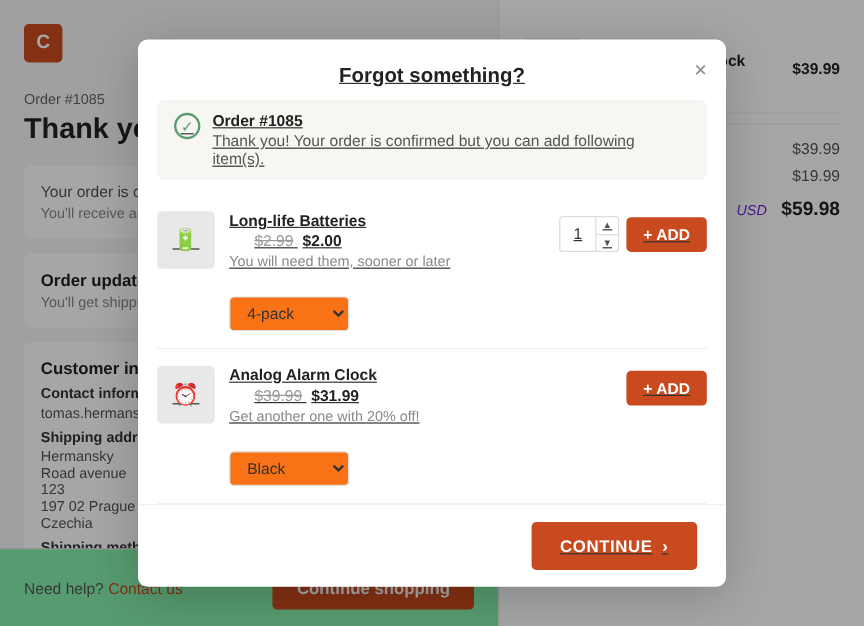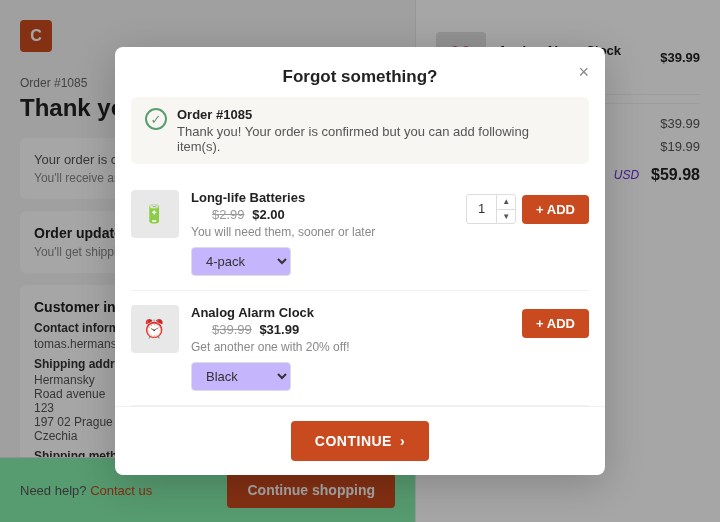--- a/index.html
+++ b/index.html
@@ -204,20 +204,21 @@
 
     
     .modal-overlay {
       position: absolute;
       top: 0; left: 0; right: 0; bottom: 0;
       background: rgba(0,0,0,0.35);
       display: flex;
       align-items: center;
       justify-content: center;
       z-index: 100;
+      text-decoration: underline;
     }
 
     .modal {
       background: #fff;
       border-radius: 8px;
       width: 490px;
       max-height: 480px;
       position: relative;
       box-shadow: 0 8px 40px rgba(0,0,0,0.2);
       overflow: hidden;
@@ -340,24 +341,25 @@
       color: #888;
       margin-bottom: 8px;
     }
 
     .modal-product-select {
       border: 1px solid #ddd;
       border-radius: 4px;
       padding: 5px 28px 5px 10px;
       font-size: 13px;
       color: #333;
-      background: #c4b5fd;
+      background: #f97316;
       appearance: auto;
       cursor: pointer;
       min-width: 100px;
+      margin-top: 14px;
     }
 
     .modal-product-actions {
       display: flex;
       align-items: center;
       gap: 6px;
       flex-shrink: 0;
       margin-top: 4px;
     }
 
@@ -406,23 +408,23 @@
       border: none;
       border-radius: 4px;
       padding: 7px 14px;
       font-size: 13px;
       font-weight: 600;
       cursor: pointer;
       white-space: nowrap;
     }
 
     .modal-footer {
-      padding: 14px 8px;
-      display: flex;
-      justify-content: center;
+      padding: 14px 24px;
+      display: flex;
+      justify-content: flex-end;
       border-top: 1px solid #f0f0f0;
     }
 
     .continue-btn {
       background: #c94a1e;
       color: #fff;
       border: none;
       border-radius: 4px;
       padding: 12px 24px;
       font-size: 14px;

